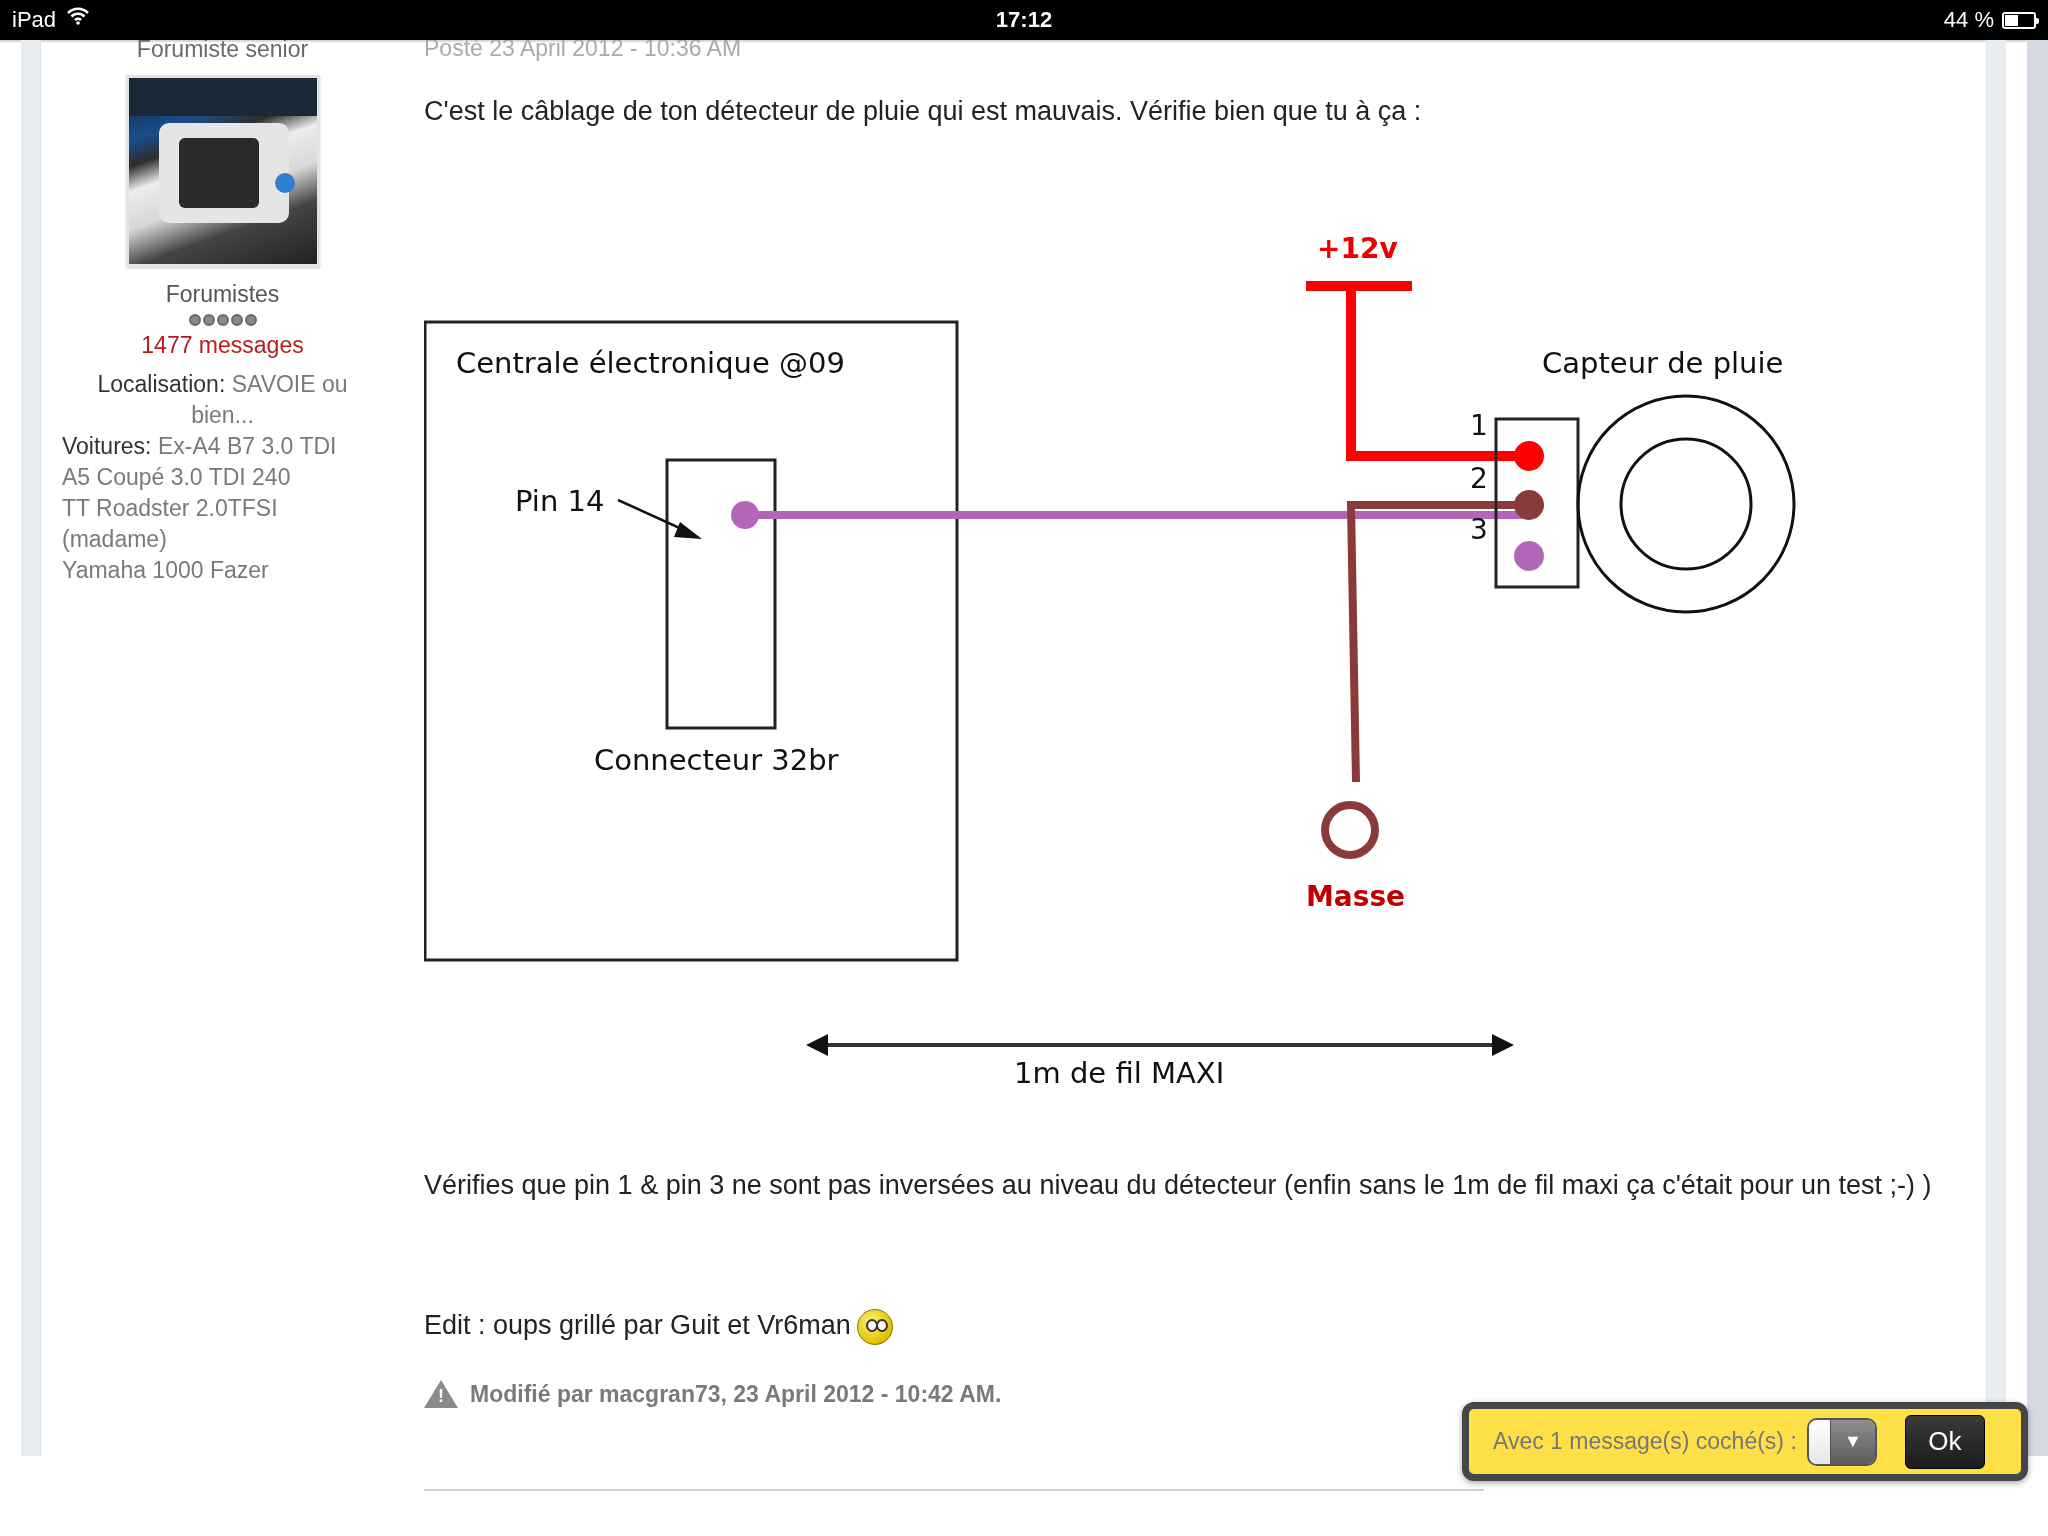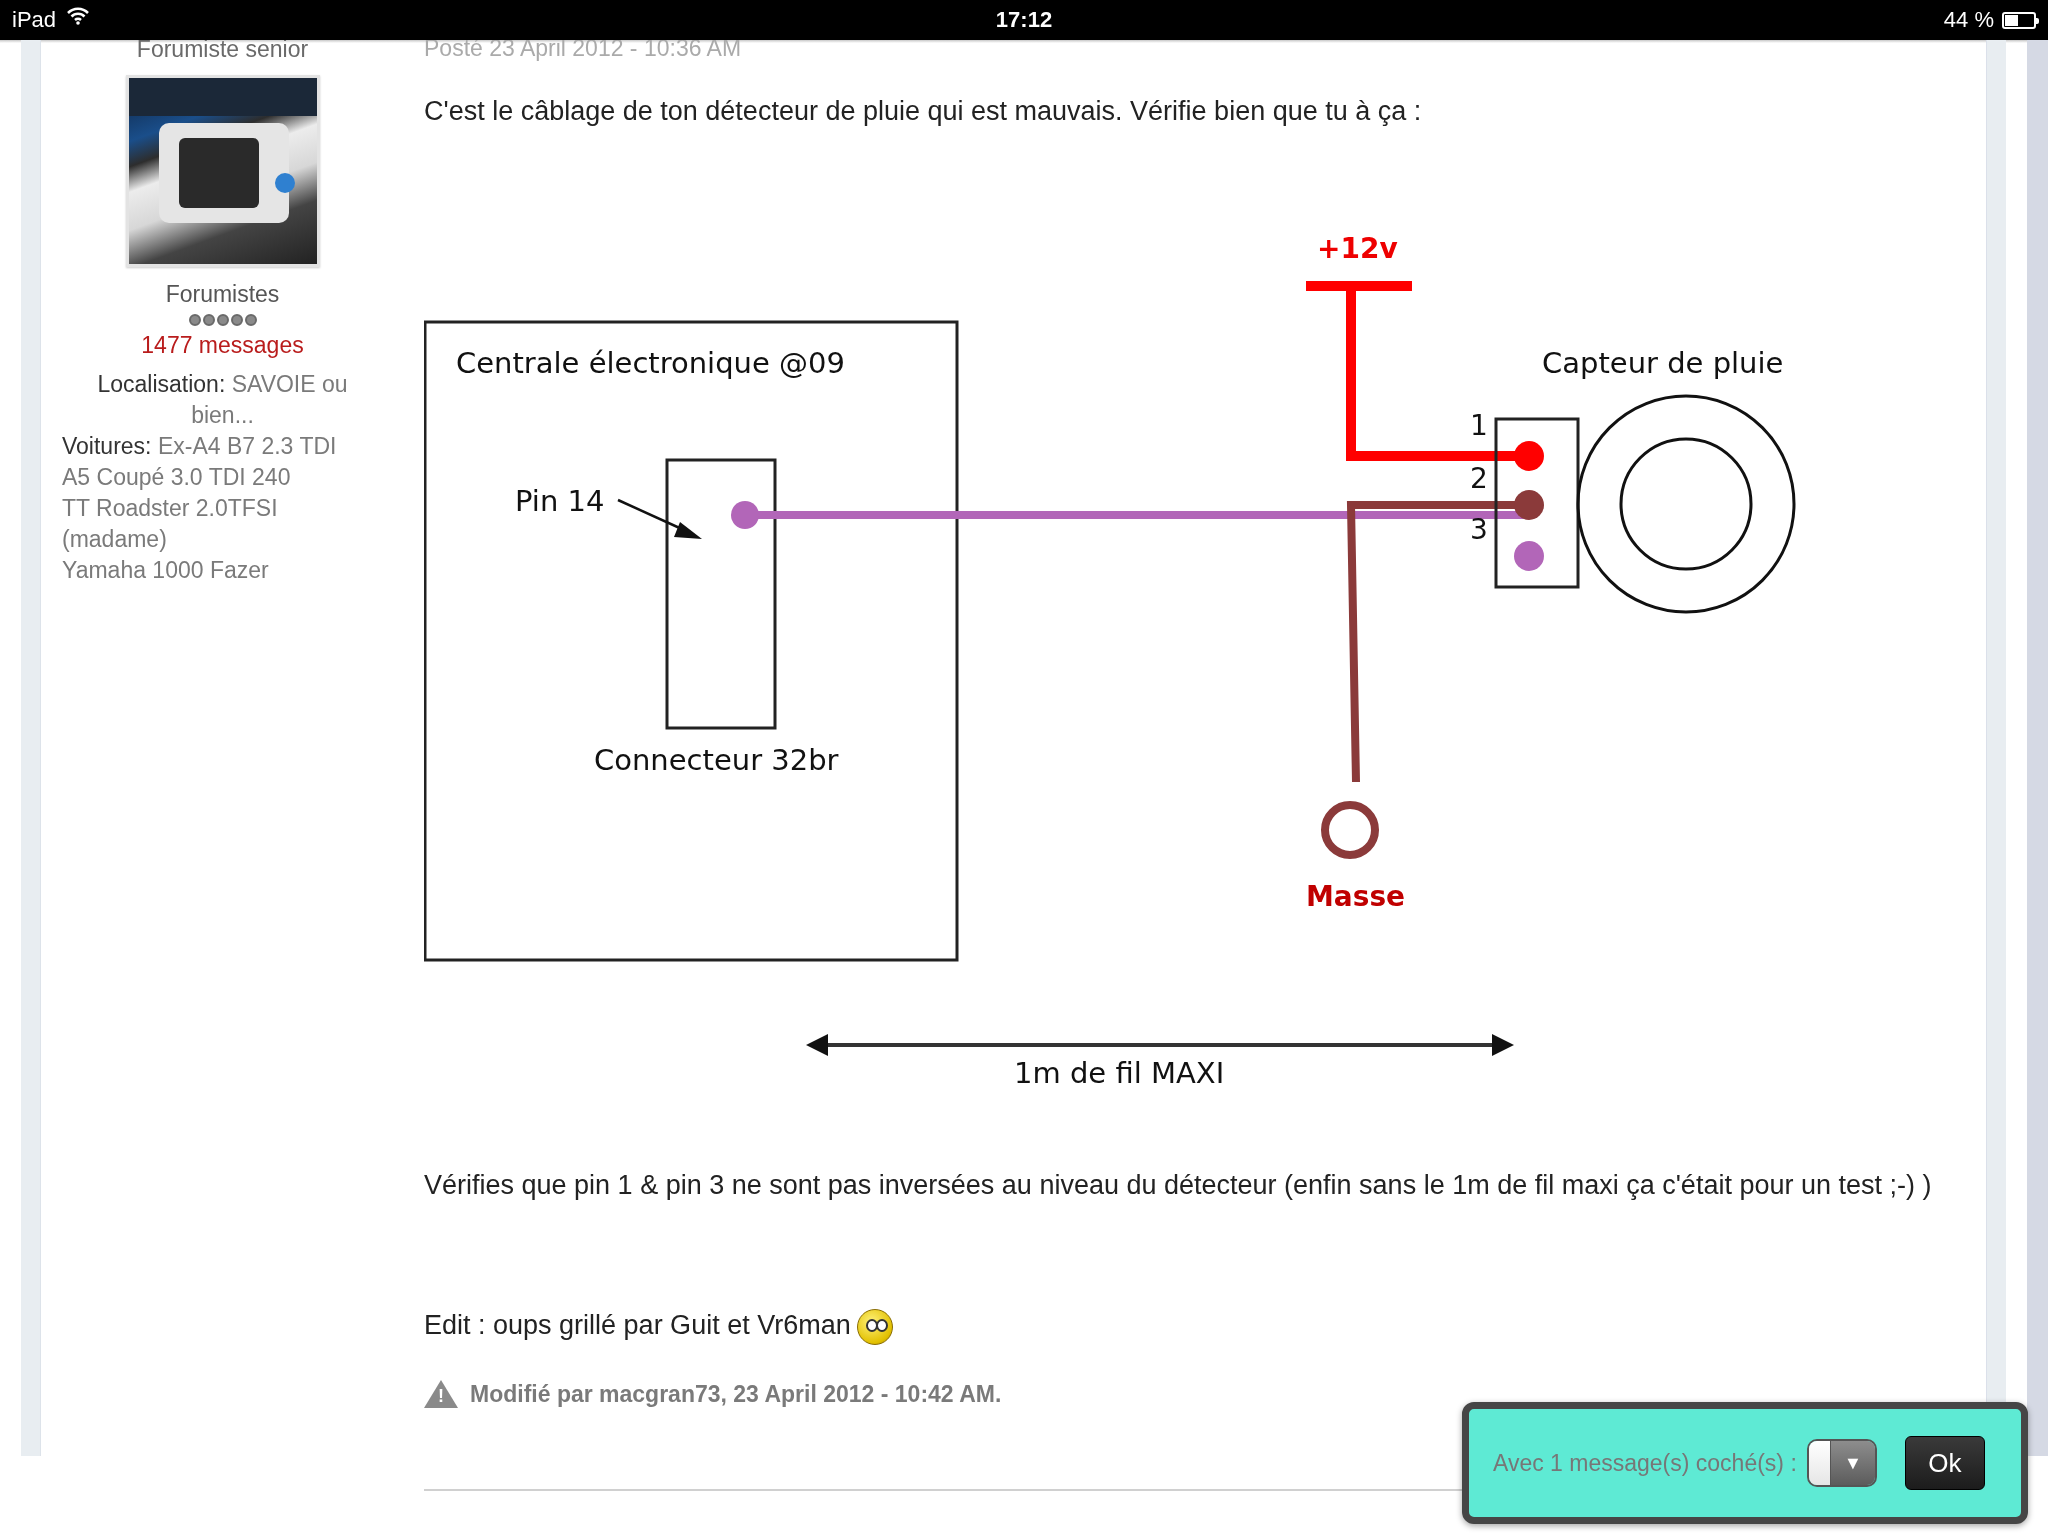--- a/index.html
+++ b/index.html
@@ -51,21 +51,21 @@
   .modified { position: absolute; left: 0; top: 1340px; font-size: 23px; font-weight: bold; color: #7a7a7a; display: flex; align-items: flex-end; gap: 12px; }
   .warn { width: 0; height: 0; border-left: 17px solid transparent; border-right: 17px solid transparent; border-bottom: 28px solid #8a8a8a; position: relative; }
   .warn::after { content: "!"; position: absolute; left: -3px; top: 6px; color: #fff; font-size: 18px; font-weight: bold; }
   .divider { position: absolute; left: 0; top: 1449px; width: 1060px; height: 2px; background: #d0d0d0; }
 
   
   .diagram { position: absolute; left: 0; top: 140px; width: 1400px; height: 950px; }
   .diagram svg text { font-family: "DejaVu Sans", sans-serif; }
 
   
-  .actionbar { position: absolute; left: 1462px; top: 1402px; width: 566px; height: 122px; background: #5eead4; border: 7px solid #464646; border-radius: 12px; box-shadow: 0 2px 6px rgba(0,0,0,0.35); z-index: 5; display: flex; align-items: center; padding-left: 24px; }
+  .actionbar { position: absolute; left: 1462px; top: 1402px; width: 566px; height: 79px; background: #fde047; border: 7px solid #464646; border-radius: 12px; box-shadow: 0 2px 6px rgba(0,0,0,0.35); z-index: 5; display: flex; align-items: center; padding-left: 24px; }
   .actionbar .txt { font-size: 23px; color: #777; }
   .selectbox { margin-left: 10px; width: 70px; height: 48px; border: 2px solid #555; border-radius: 10px; display: flex; overflow: hidden; }
   .selectbox .sel-left { width: 22px; background: linear-gradient(#fff, #e6e6e6); border-right: 1px solid #555; }
   .selectbox .sel-right { flex: 1; background: linear-gradient(#8d8d8d, #5c5c5c); color: #fff; font-size: 18px; display: flex; align-items: center; justify-content: center; }
   .okbtn { margin-left: 28px; width: 80px; height: 54px; background: linear-gradient(#3a3a3a, #1c1c1c); border-radius: 6px; color: #fff; font-size: 26px; display: flex; align-items: center; justify-content: center; border: 1px solid #000; }
 
   .bottom-peek { position: absolute; left: 600px; top: 1490px; width: 900px; height: 20px; }
 </style>
 </head>
 <body>
@@ -112,21 +112,21 @@
       <span class="pip"></span>
     </div>
     <div class="count">1477 messages</div>
     <div class="info">
       <div style="padding: 0 30px;">
         <span class="label">Localisation:</span>
         <span class="val">SAVOIE ou bien...</span>
       </div>
       <div class="voitures">
         <span class="label">Voitures:</span>
-        <span class="val">Ex-A4 B7 2.3 TDI</span><br>
+        <span class="val">Ex-A4 B7 3.0 TDI</span><br>
         <span class="val">A5 Coupé 3.0 TDI 240</span><br>
         <span class="val">TT Roadster 2.0TFSI</span><br>
         <span class="val">(madame)</span><br>
         <span class="val">Yamaha 1000 Fazer</span>
       </div>
     </div>
   </div>
 
   <div class="post">
     <div class="posted">Posté 23 April 2012 - 10:36 AM</div>

